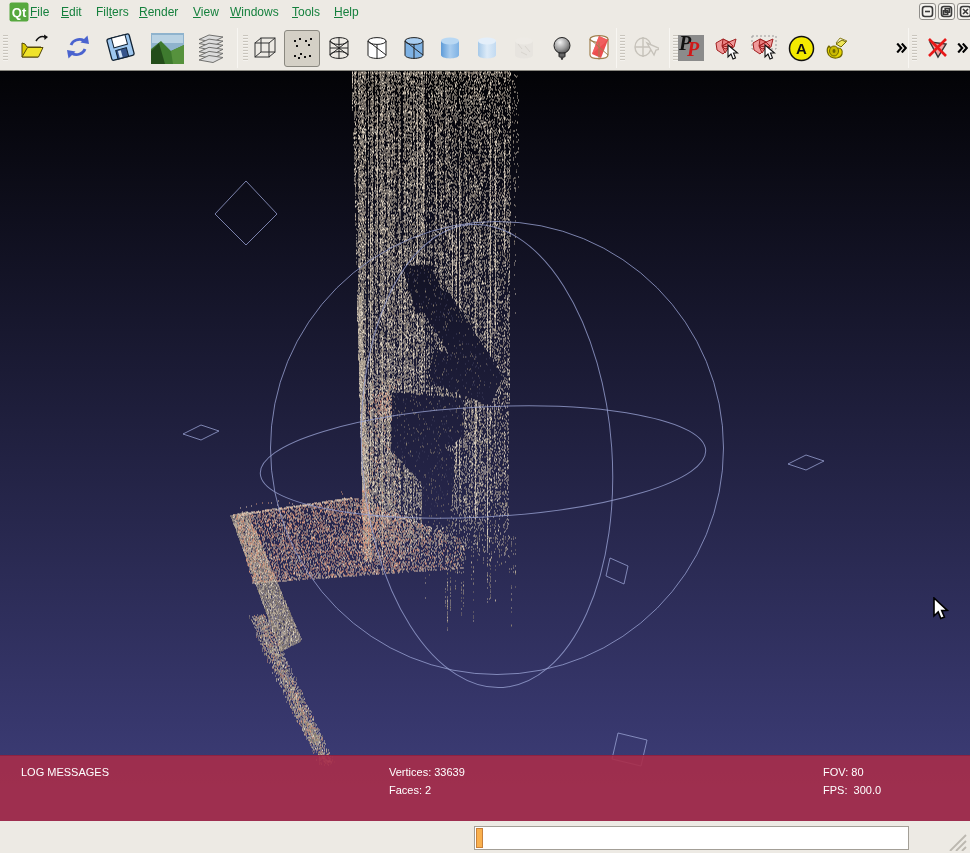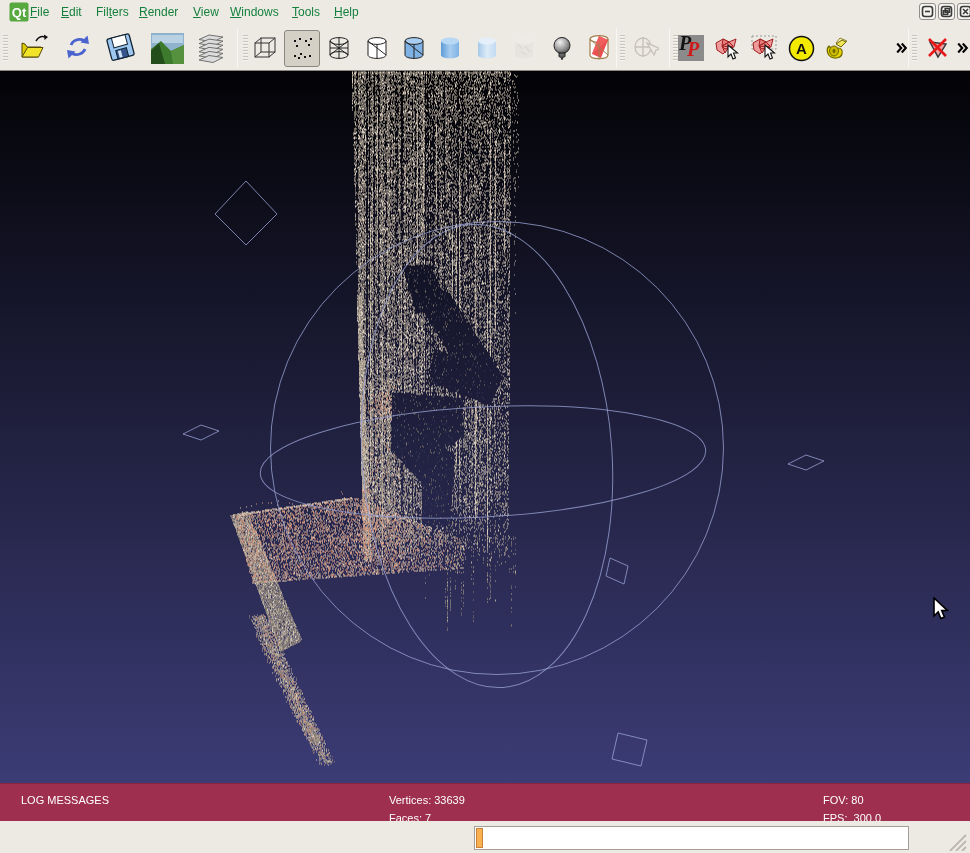--- a/index.html
+++ b/index.html
@@ -7,21 +7,21 @@
  border-bottom:5px solid #3b82f6}
 .mi{position:absolute;top:5px;font-size:12px;color:#15803d;white-space:pre}
 .mi u{text-decoration:underline}
 #toolbar{position:absolute;left:0;top:25px;width:100%;height:46px;background:#edeae4;
  border-bottom:1px solid #8a8880}
 .sep{position:absolute;top:3px;width:1px;height:40px;background:#c2bfb8;border-right:1px solid #f8f6f2}
 .grip{position:absolute;top:10px;width:5px;height:26px;
  background:repeating-linear-gradient(to bottom,#c9c5bd 0,#c9c5bd 1px,#f4f2ee 1px,#f4f2ee 2px,#edeae4 2px,#edeae4 3px)}
 #vp{position:absolute;left:0;top:71px;width:970px;height:750px;
  background:linear-gradient(to bottom,#030306,#3f3f7c)}
-#crim{position:absolute;left:0;top:712px;width:100%;height:68px;
+#crim{position:absolute;left:0;top:684px;width:100%;height:68px;
  background:rgba(169,46,74,0.9);border-top:1px solid rgba(130,25,55,0.55)}
 .wt{position:absolute;color:#fff;font-size:11px;white-space:pre}
 #status{position:absolute;left:0;top:821px;width:100%;height:32px;background:#edeae4}
 #pfield{position:absolute;left:474px;top:5px;width:435px;height:24px;background:#fff;
  border:1px solid #a39f97}
 #pchunk{position:absolute;left:1px;top:1px;width:7px;height:20px;background:#f9b04e;
  border:1px solid #c8813b}
 .btn{position:absolute;top:3px;width:17px;height:17px;background:#f6f4f0;
  border:1px solid #8f8d89;border-radius:3px}
 </style></head><body>
@@ -261,21 +261,21 @@
 <polygon points="246,181 277,214 246,245 215,214"></polygon>
 <polygon points="183,434 201,425 219,431 201,440"></polygon>
 <polygon points="788,464 806,455 824,461 806,470"></polygon>
 <polygon points="610,558 628,566 624,584 606,576"></polygon>
 <polygon points="618,733 647,740 641,766 612,759"></polygon>
 </g>
 </svg>
 <div id="crim">
 <div class="wt" style="left:21px;top:10px">LOG MESSAGES</div>
 <div class="wt" style="left:389px;top:10px">Vertices: 33639</div>
-<div class="wt" style="left:389px;top:28px">Faces: 7</div>
+<div class="wt" style="left:389px;top:28px">Faces: 2</div>
 <div class="wt" style="left:823px;top:10px">FOV: 80</div>
 <div class="wt" style="left:823px;top:28px">FPS:  300.0</div>
 <div class="wt" style="left:823px;top:63px">VC</div>
 </div>
 <svg width="20" height="26" style="position:absolute;left:933px;top:526px">
 <path d="M1 1v18l4.2-4 2.6 6.5 3.6-1.5-2.7-6.4 5.6-.3z" fill="#fff" stroke="#000" stroke-width="1.6"></path>
 </svg>
 </div>
 <div id="status">
 <div id="pfield">

